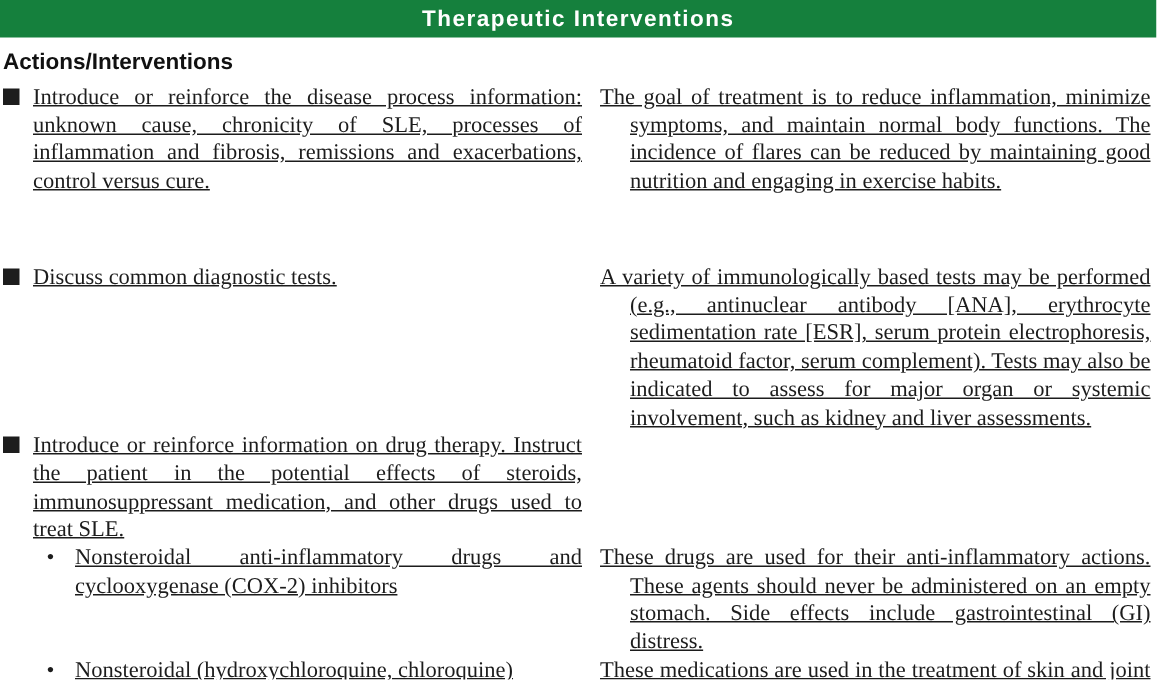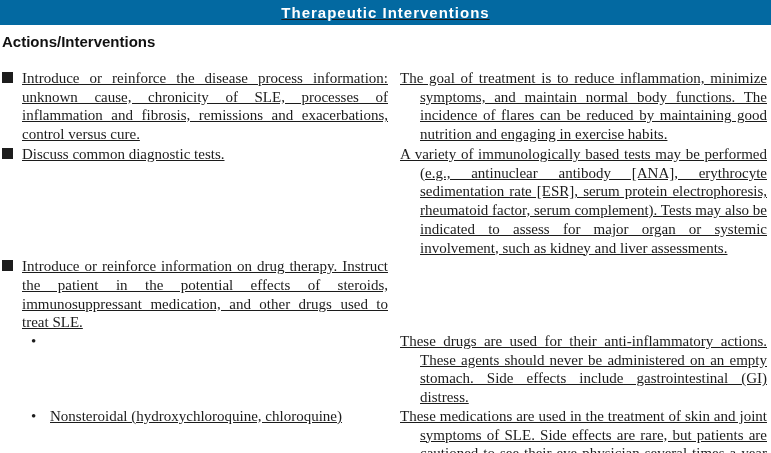--- a/index.html
+++ b/index.html
@@ -30,30 +30,30 @@
   }
   
   .grid {
     display: grid;
     grid-template-columns: 386px 1fr;
     column-gap: 12px;
     padding: 0 4px 0 2px;
   }
   .colheads {
     margin-top: 8px;
-    margin-bottom: 19px;
+    margin-bottom: 6px;
     font-family: "Liberation Sans", sans-serif;
     font-weight: bold;
     font-size: 15px;
     color: #111;
   }
   
   .row { align-items: start; }
   .row-1 { min-height: 76px; }
-  .row-2 { min-height: 108px; }
+  .row-2 { min-height: 108px; margin-top: 44px; }
   .row-3 { min-height: 74px; }
   .row-4 { min-height: 55px; }
   .row-5 { min-height: 85px; }
 
   .cell { font-size: 15px; line-height: 18.7px; text-decoration: underline; }
 
   
   .action-item {
     position: relative;
     padding-left: 20px;
@@ -81,21 +81,21 @@
   .rationale {
     margin: 0;
     padding-left: 20px;
     text-indent: -20px;
     text-align: justify;
   }
 </style>
 </head>
 <body>
 
-<div class="titlebar" style="background: #0369a1; text-decoration: underline;">
+<div class="titlebar" style="background: #15803d;">
   <span class="title" style="color: rgb(255, 255, 255);">Therapeutic Interventions</span>
 </div>
 
 <div class="grid colheads">
   <div>Actions/Interventions</div>
 </div>
 
 <div class="grid row row-1">
   <div class="cell">
     <div class="action-item">
@@ -126,20 +126,21 @@
       <span class="sq"></span>
       <span>Introduce or reinforce information on drug therapy. Instruct the patient in the potential effects of steroids, immunosuppressant medication, and other drugs used to treat SLE.</span>
     </div>
   </div>
 </div>
 
 <div class="grid row row-4">
   <div class="cell">
     <div class="sub-item">
       <span class="dot">•</span>
+      <span>Nonsteroidal anti-inflammatory drugs and cyclooxygenase (COX-2) inhibitors</span>
     </div>
   </div>
   <div class="cell">
     <p class="rationale">These drugs are used for their anti-inflammatory actions. These agents should never be administered on an empty stomach. Side effects include gastrointestinal (GI) distress.</p>
   </div>
 </div>
 
 <div class="grid row row-5">
   <div class="cell">
     <div class="sub-item">

